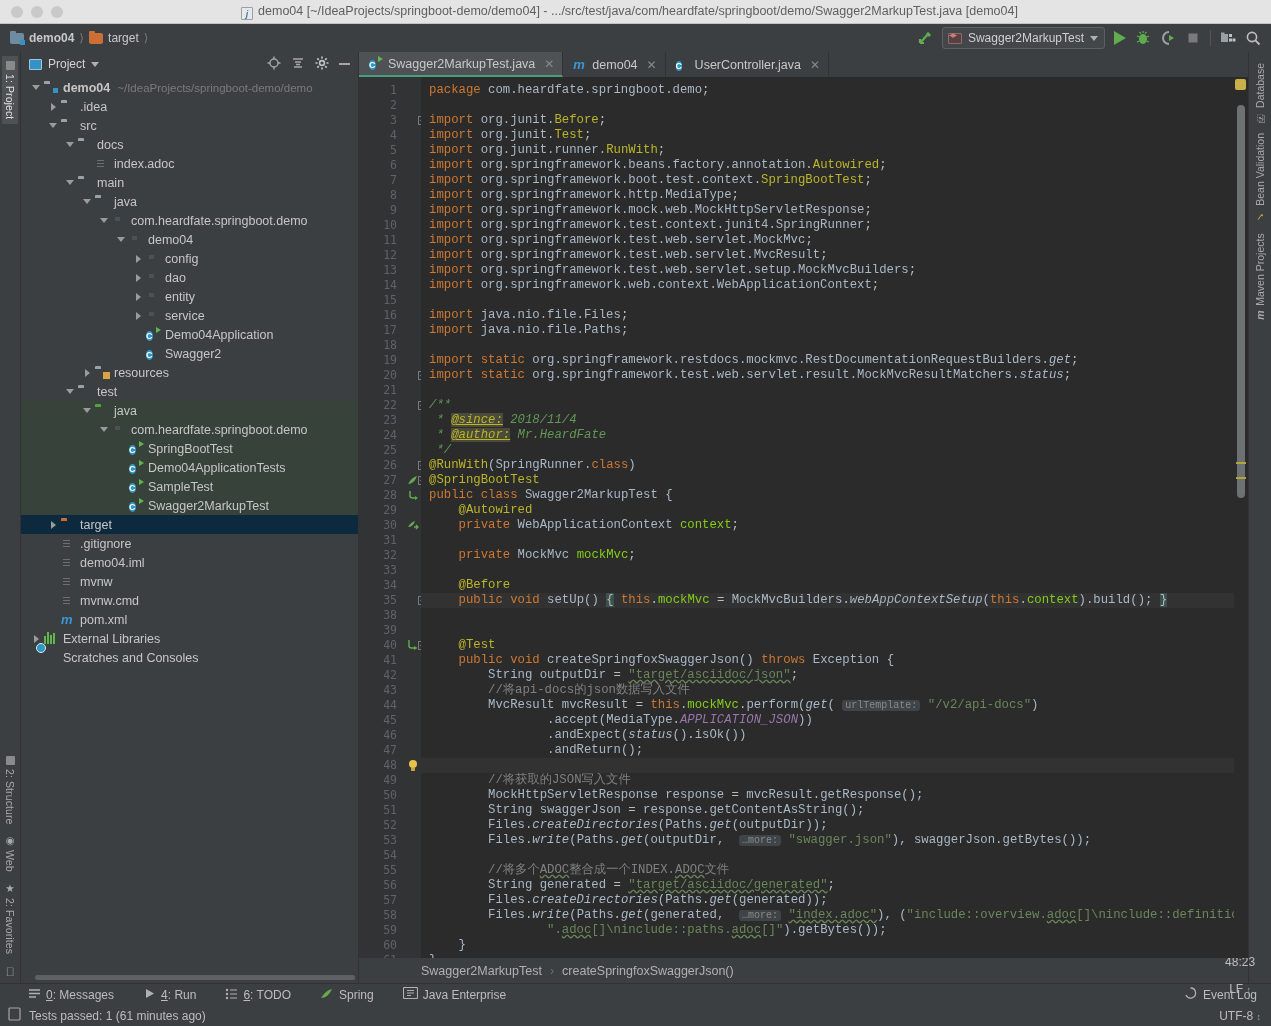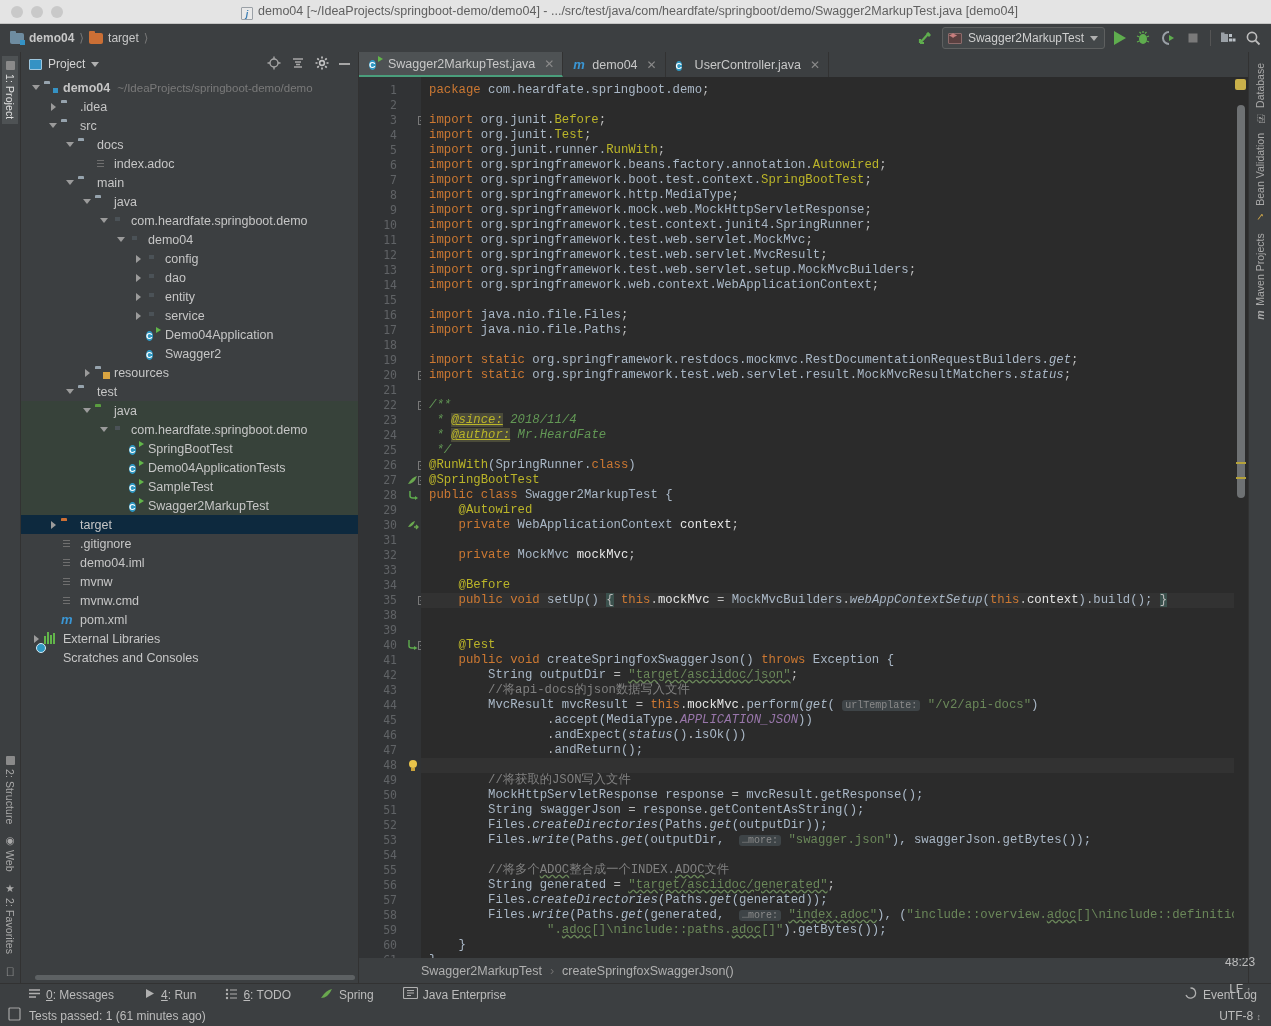--- a/index.html
+++ b/index.html
@@ -169,21 +169,21 @@
   .code .line.hl { background:#323232; }
 
   
   .kw   { color:#cc7832; }
   .str  { color:#6a8759; }
   .cmt  { color:#808080; }
   .doc  { color:#629755; font-style:italic; }
   .tag  { color:#bbb529; background:#4b4b3a; font-style:italic; text-decoration:underline; }
   .anno { color:#bbb529; }
   .ident{ color:#a9b7c6; }
-  .fld2 { color:#e5e5e5; }
+  .fld2 { color:#84cc16; }
   .stat { color:#a9b7c6; font-style:italic; }
   .statp{ color:#9876aa; font-style:italic; }
   .punc { color:#a9b7c6; }
   .hint { background:#3e4447; color:#8a8a8a; font-size:10px; padding:0 3px; border-radius:3px; }
   .wavy { text-decoration:underline; text-decoration-style:wavy; text-decoration-color:#6a8759; }
   .brace-hl { background:#3b514d; }
 
   
   .vscroll { width:14px; flex:0 0 14px; background:#2b2b2b; position:relative; }
   .vscroll .thumb { position:absolute; left:3px; top:28px; width:8px; height:393px; background:#6e7173; border-radius:4px; }

